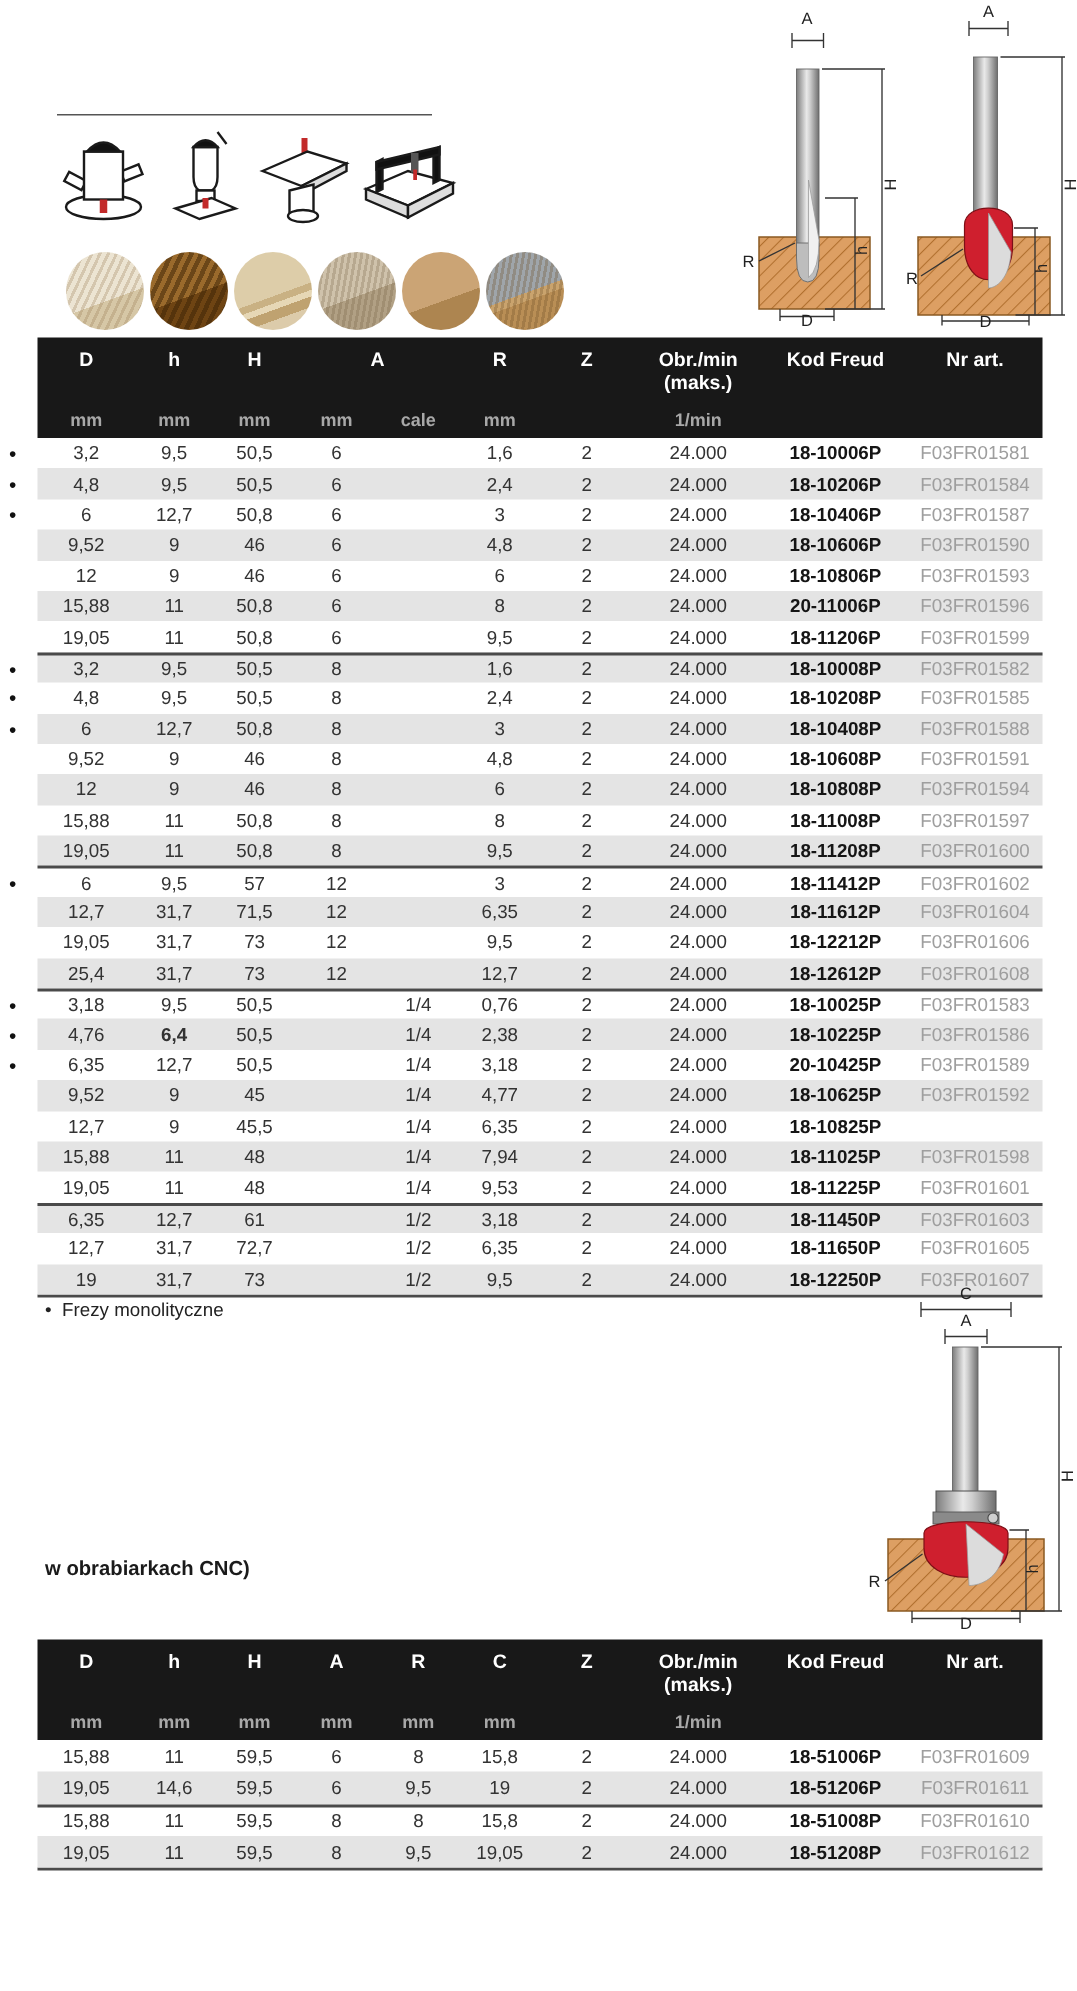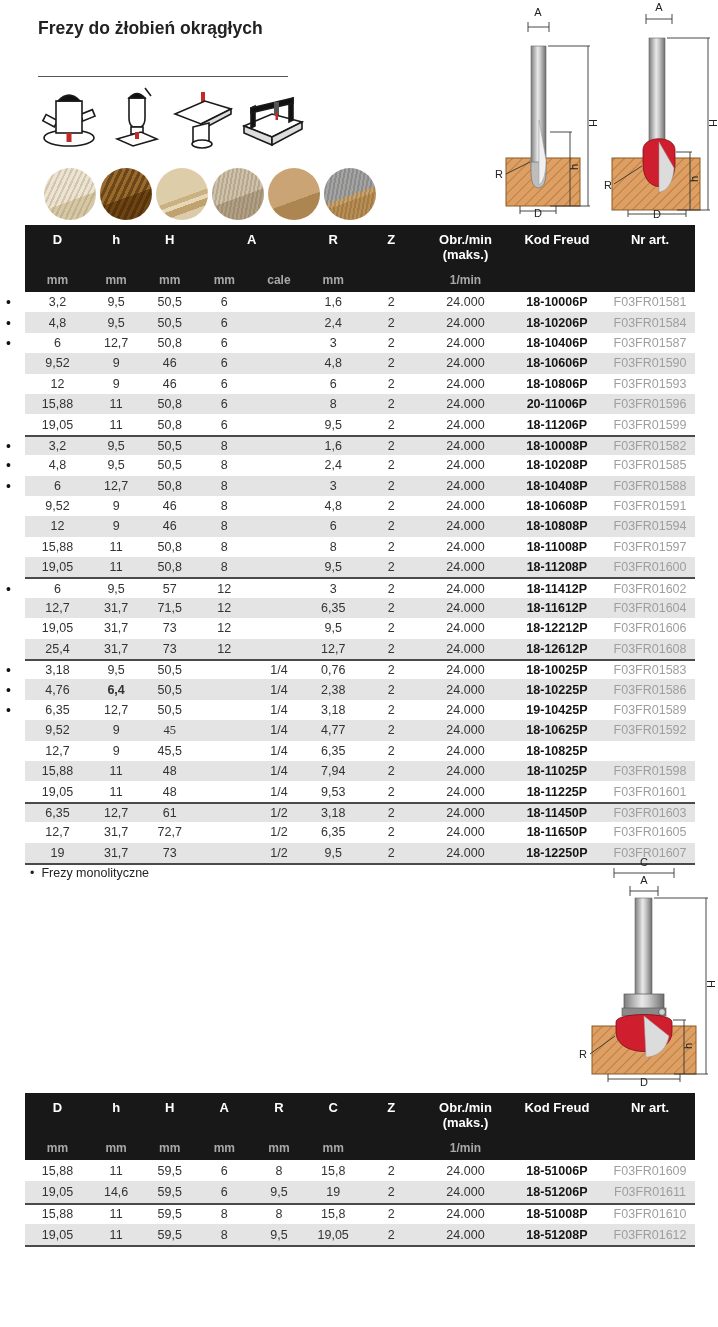--- a/index.html
+++ b/index.html
@@ -54,21 +54,20 @@
 
   .footnote{position:absolute;left:30px;top:866px;font-size:12.5px;color:#222;display:flex;gap:7px;align-items:center;}
   .heading2{position:absolute;left:30px;top:1036px;font-size:13.5px;font-weight:bold;line-height:19px;color:#1a1a1a;}
 </style>
 </head>
 <body>
 
 <div id="page">
 
   <div class="title">
-    <div>Frezy do żłobień okrągłych</div>
   </div>
   <div class="rule"></div>
 
   <div class="tools">
     <svg width="66" height="64" viewBox="0 0 60 64">
       <g stroke="#1a1a1a" stroke-width="1.6" fill="#fff">
         <ellipse cx="30" cy="52" rx="25" ry="8"></ellipse>
         <rect x="5" y="31" width="13" height="7" transform="rotate(28 11 34)"></rect>
         <rect x="42" y="26" width="13" height="7" transform="rotate(-22 48 29)"></rect>
         <rect x="17" y="15" width="26" height="32"></rect>
@@ -478,27 +477,27 @@
         <div class="trow">
           <span class="bullet">•</span>
           <div class="cell" style="width: 9.7%;">6,35</div>
           <div class="cell" style="width: 7.8%;">12,7</div>
           <div class="cell" style="width: 8.2%;">50,5</div>
           <div class="cell" style="width: 8.1%;"></div>
           <div class="cell" style="width: 8.2%;">1/4</div>
           <div class="cell" style="width: 8%;">3,18</div>
           <div class="cell" style="width: 9.3%;">2</div>
           <div class="cell" style="width: 12.9%;">24.000</div>
-          <div class="cell code" style="width: 14.4%;">19-10425P</div>
+          <div class="cell code" style="width: 14.4%;">20-10425P</div>
           <div class="cell art" style="width: 13.4%;">F03FR01589</div>
         </div>
         <div class="trow alt">
           <div class="cell" style="width: 9.7%;">9,52</div>
           <div class="cell" style="width: 7.8%;">9</div>
-          <div class="cell" style="width: 8.2%; font-family: Liberation Serif, serif;">45</div>
+          <div class="cell" style="width: 8.2%;">45</div>
           <div class="cell" style="width: 8.1%;"></div>
           <div class="cell" style="width: 8.2%;">1/4</div>
           <div class="cell" style="width: 8%;">4,77</div>
           <div class="cell" style="width: 9.3%;">2</div>
           <div class="cell" style="width: 12.9%;">24.000</div>
           <div class="cell code" style="width: 14.4%;">18-10625P</div>
           <div class="cell art" style="width: 13.4%;">F03FR01592</div>
         </div>
         <div class="trow">
           <div class="cell" style="width: 9.7%;">12,7</div>
@@ -611,20 +610,21 @@
       <path class="dim" d="M101,162 H114 M112,162 V216"></path>
       <text class="dimtxt" x="119" y="193" text-anchor="middle" transform="rotate(-90 117 190)">h</text>
       <path class="dim" d="M18,196 L43,178"></path>
       <text class="dimtxt" x="11" y="200" text-anchor="middle">R</text>
       <path class="dim" d="M36,216 V224 M108,216 V224 M36,221 H108"></path>
       <text class="dimtxt" x="72" y="228" text-anchor="middle">D</text>
     </svg>
   </div>
 
   <div class="heading2">
+    <div>w obrabiarkach CNC)</div>
   </div>
 
   <div id="table2" class="tblwrap">
       <div class="thead">
         <div class="hrow">
           <div class="hcell" style="width: 9.7%;">
             <div class="hl1">D</div>
           </div>
           <div class="hcell" style="width: 7.8%;">
             <div class="hl1">h</div>

